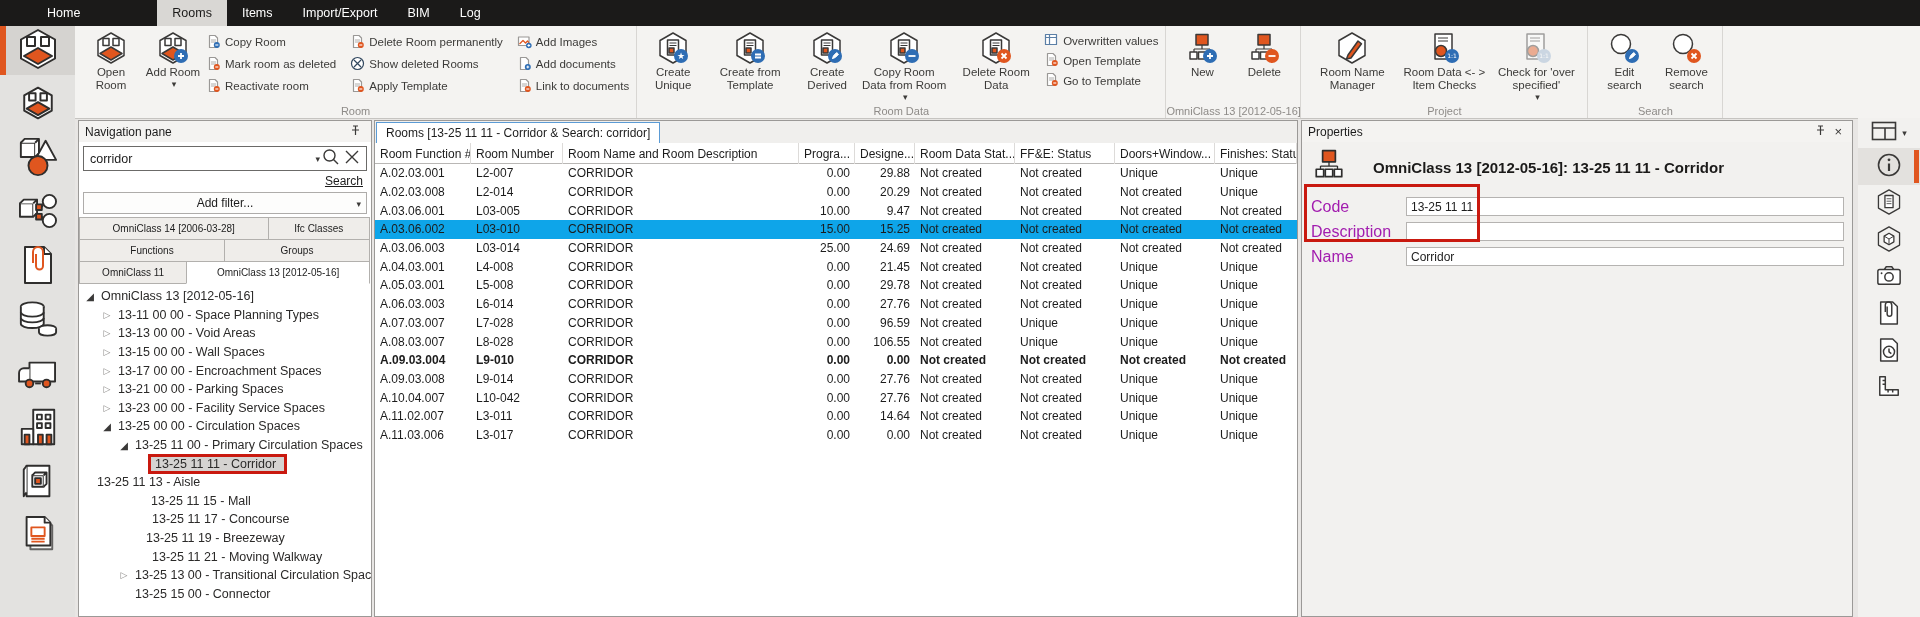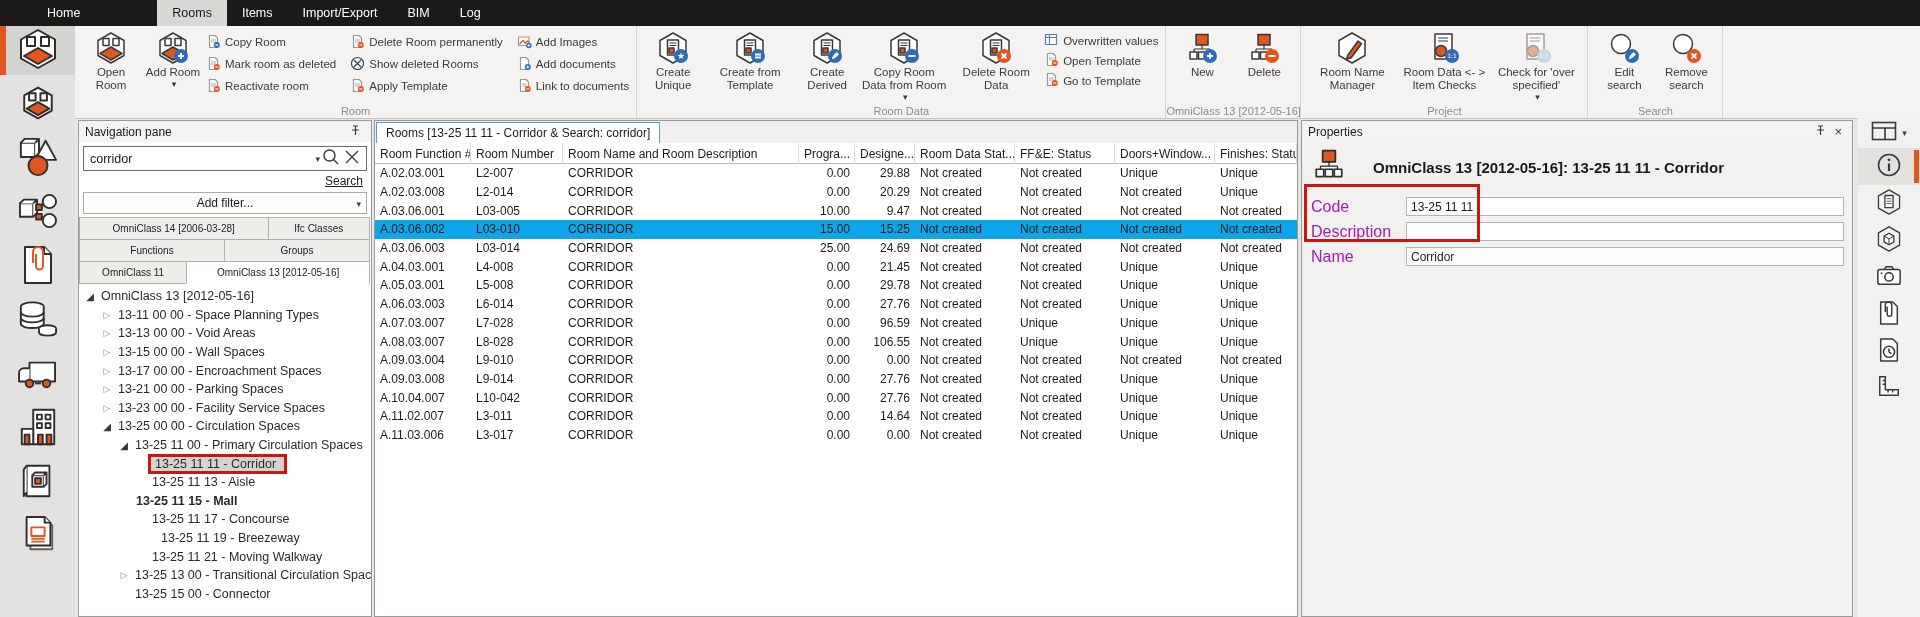--- a/index.html
+++ b/index.html
@@ -598,33 +598,33 @@
         <span class="lbl">13-25 00 00 - Circulation Spaces</span>
       </div>
       <div class="titem" style="padding-left: 38px;">
         <span class="mark exp">◢</span>
         <span class="lbl">13-25 11 00 - Primary Circulation Spaces</span>
       </div>
       <div class="titem selected annotated" style="padding-left: 55px;">
         <span class="mark"></span>
         <span class="lbl">13-25 11 11 - Corridor</span>
       </div>
-      <div class="titem" style="padding-left: 55px;">
+      <div class="titem" style="">
         <span class="mark"></span>
         <span class="lbl">13-25 11 13 - Aisle</span>
       </div>
-      <div class="titem" style="padding-left: 39px; font-weight: bold;">
+      <div class="titem" style="padding-left: 54px;">
         <span class="mark"></span>
         <span class="lbl">13-25 11 15 - Mall</span>
       </div>
       <div class="titem" style="padding-left: 55px;">
         <span class="mark"></span>
         <span class="lbl">13-25 11 17 - Concourse</span>
       </div>
-      <div class="titem" style="padding-left: 64px;">
+      <div class="titem" style="padding-left: 49px;">
         <span class="mark"></span>
         <span class="lbl">13-25 11 19 - Breezeway</span>
       </div>
       <div class="titem" style="padding-left: 55px;">
         <span class="mark"></span>
         <span class="lbl">13-25 11 21 - Moving Walkway</span>
       </div>
       <div class="titem" style="padding-left: 38px;">
         <span class="mark">▷</span>
         <span class="lbl">13-25 13 00 - Transitional Circulation Spac</span>
@@ -775,21 +775,21 @@
         <div class="tcell">A.08.03.007</div>
         <div class="tcell">L8-028</div>
         <div class="tcell">CORRIDOR</div>
         <div class="tcell num">0.00</div>
         <div class="tcell num">106.55</div>
         <div class="tcell">Not created</div>
         <div class="tcell">Unique</div>
         <div class="tcell">Unique</div>
         <div class="tcell">Unique</div>
       </div>
-      <div class="trow" style="grid-template-columns: 96px 92px 236px 56px 60px 100px 100px 100px 1fr;">
+      <div class="trow" style="grid-template-columns: 96px 92px 236px 56px 60px 100px 100px 100px 1fr; font-weight: bold;">
         <div class="tcell">A.09.03.004</div>
         <div class="tcell">L9-010</div>
         <div class="tcell">CORRIDOR</div>
         <div class="tcell num">0.00</div>
         <div class="tcell num">0.00</div>
         <div class="tcell">Not created</div>
         <div class="tcell">Not created</div>
         <div class="tcell">Not created</div>
         <div class="tcell">Not created</div>
       </div>

